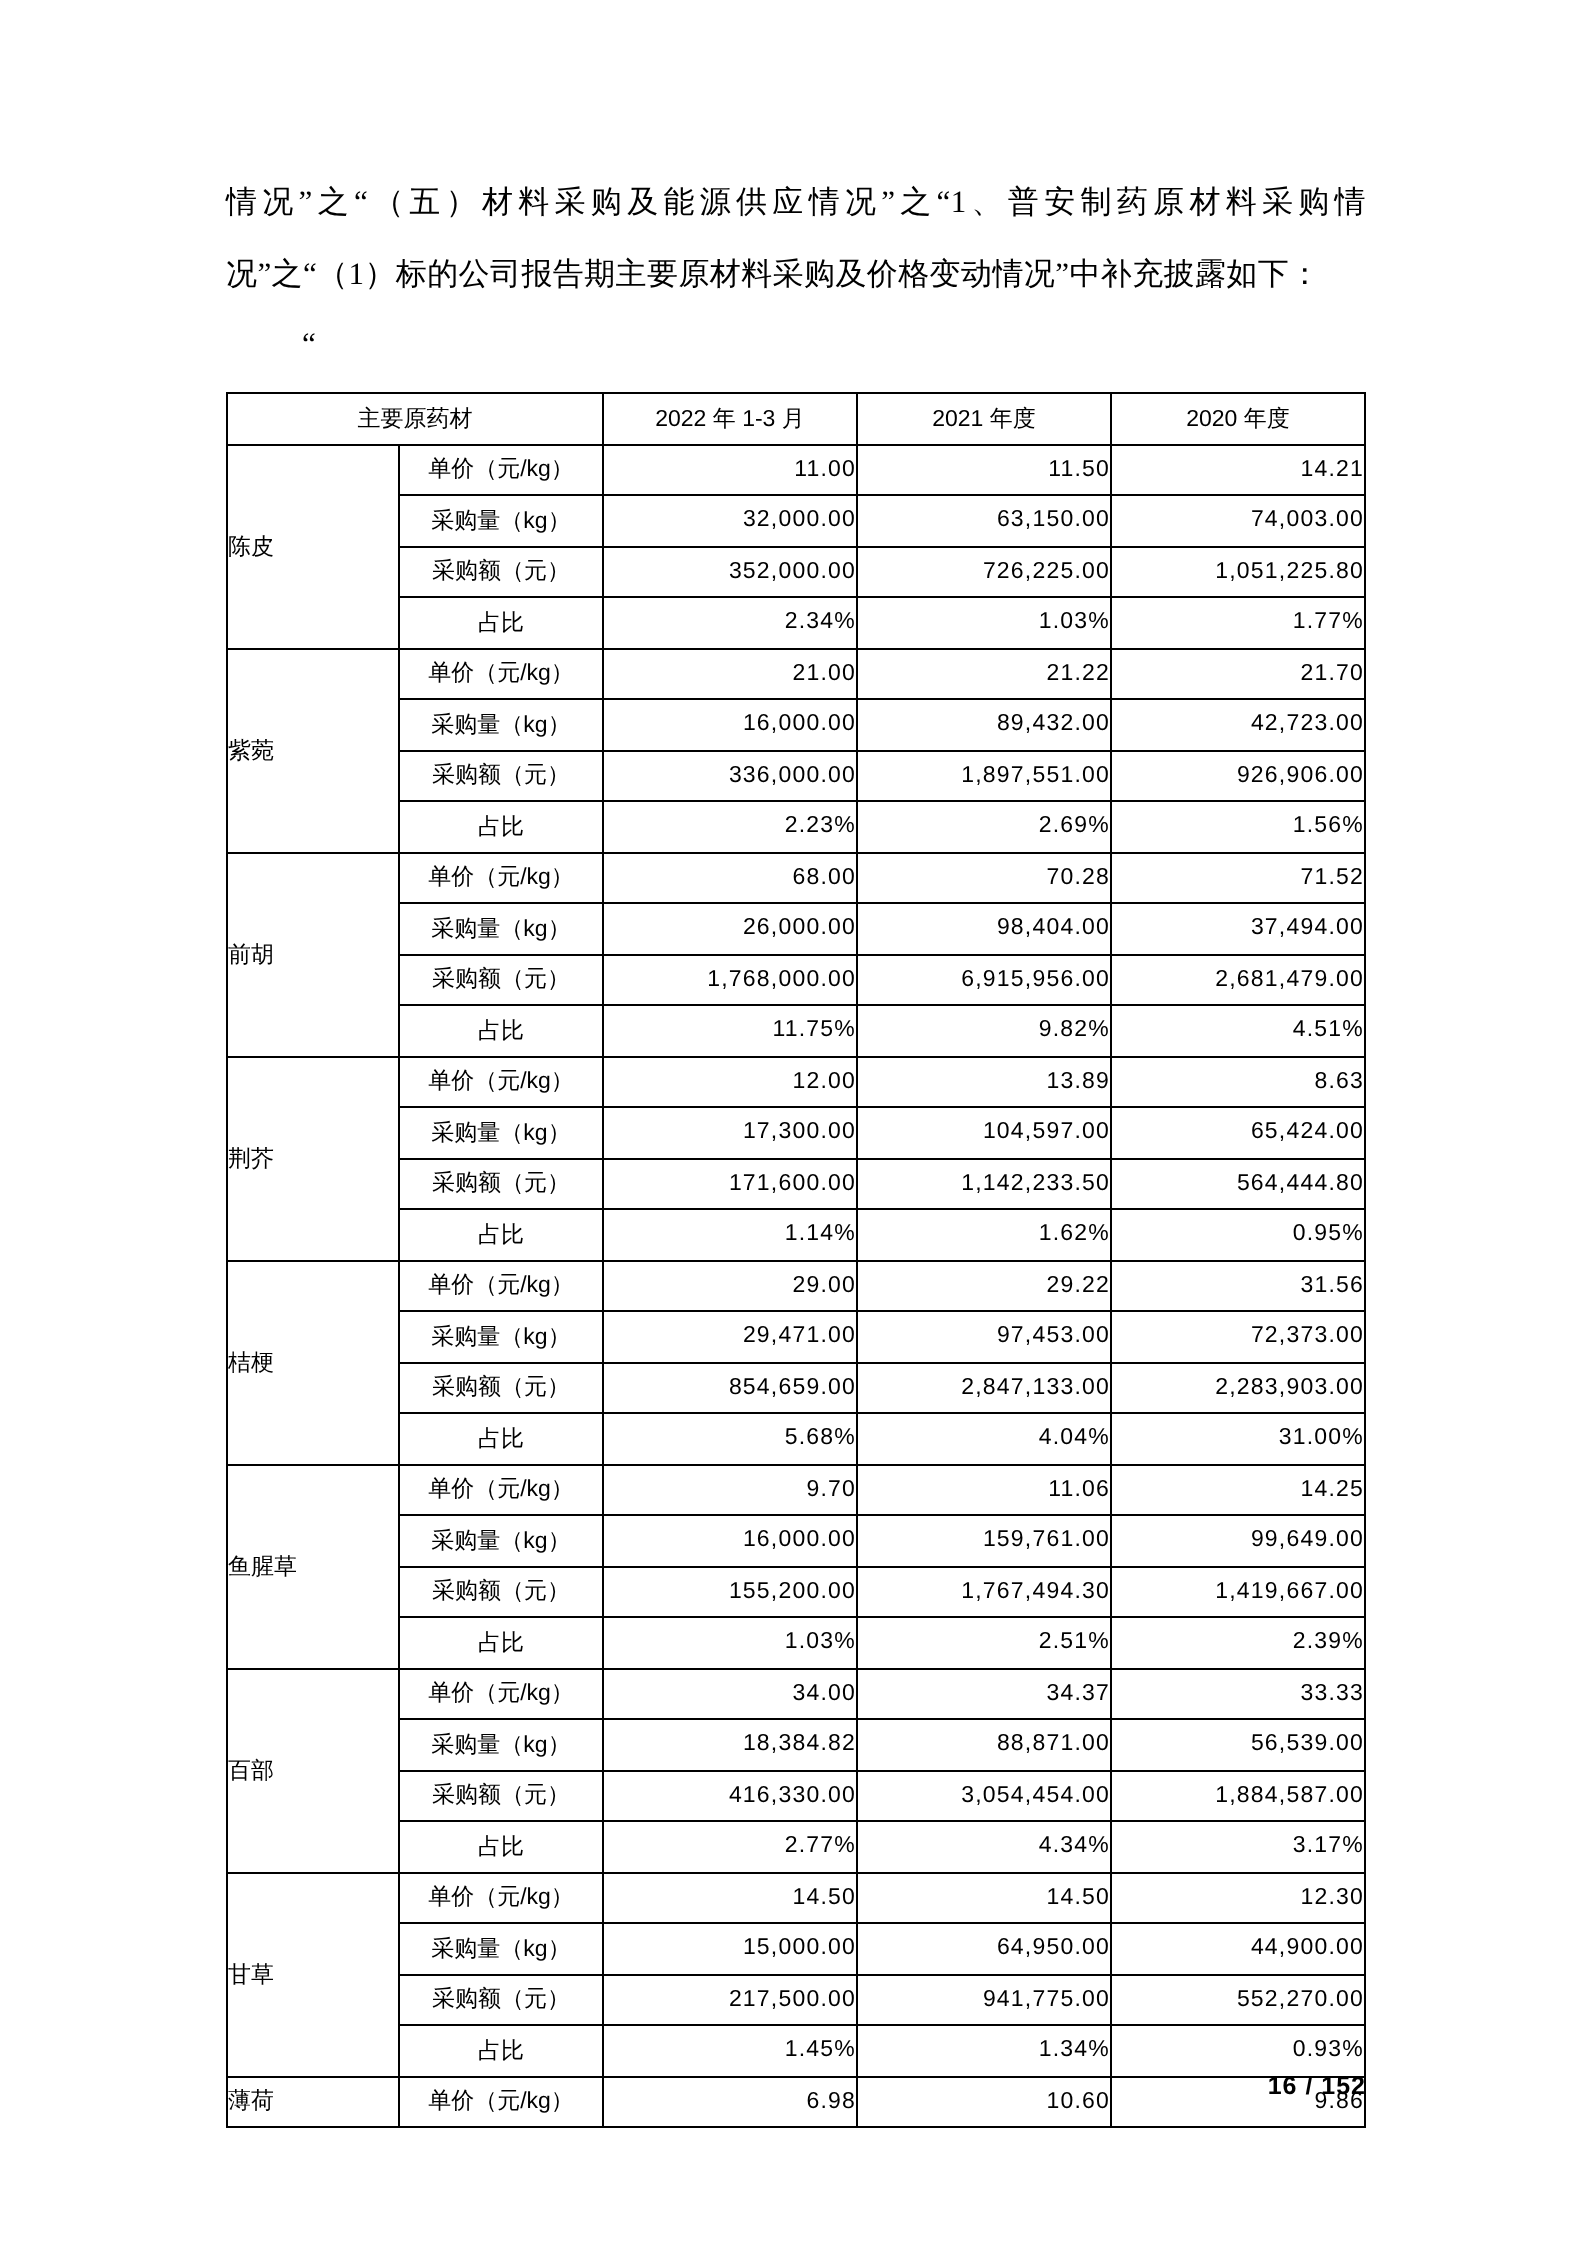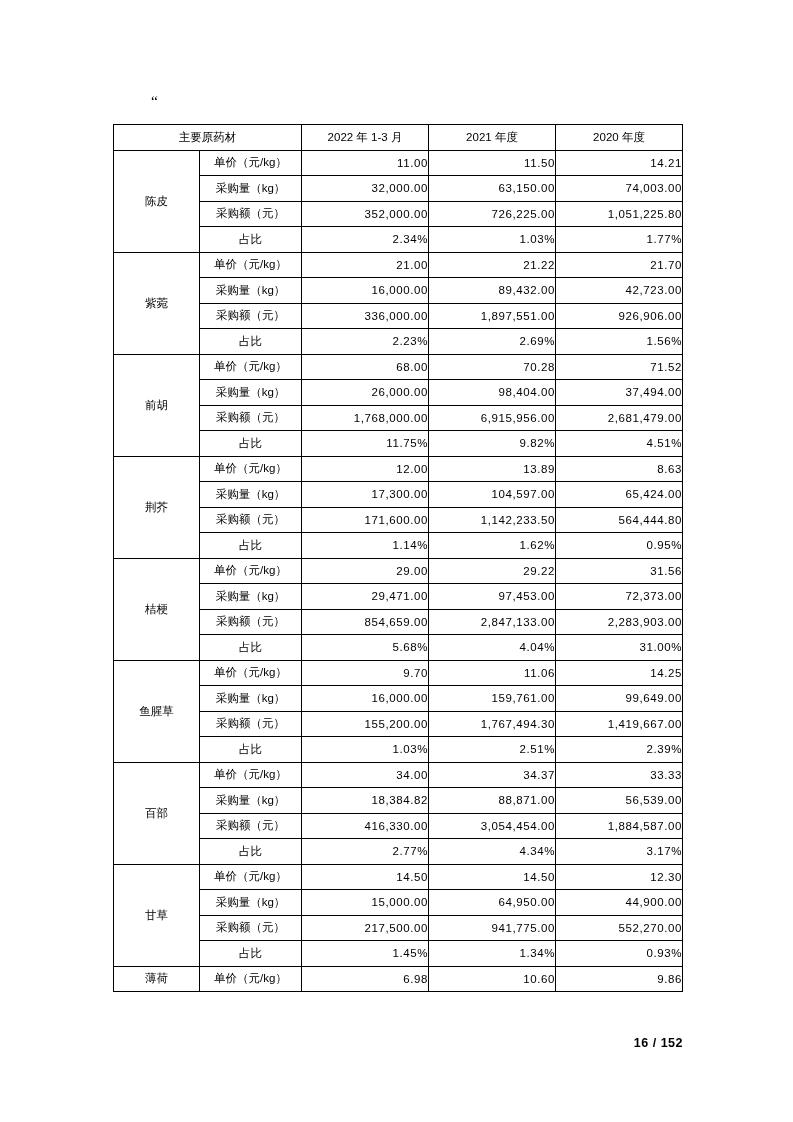--- a/index.html
+++ b/index.html
@@ -59,21 +59,21 @@
     font-weight: normal;
   }
   .hdr td {
     text-align: center;
     font-weight: bold;
     font-size: 12px;
     height: 27px;
     font-family: "Liberation Sans", sans-serif;
   }
   .mat-cell {
-    text-align: center;
+    text-align: left;
     font-size: 12px;
     font-family: Liberation Sans, sans-serif;
   }
   .label-cell {
     text-align: center;
     font-size: 11.5px;
     padding-left: 2px;
     font-family: "Liberation Sans", sans-serif;
   }
   .num-cell {
@@ -101,20 +101,21 @@
     letter-spacing: 0.5px;
     text-align: center;
   }
 </style>
 </head>
 <body>
 
 <div class="page">
   <div class="content">
 
+    <p class="para">情况”之“（五）材料采购及能源供应情况”之“1、普安制药原材料采购情况”之“（1）标的公司报告期主要原材料采购及价格变动情况”中补充披露如下：</p>
 
     <p class="quote-line">“</p>
 
     <table class="main">
       <colgroup>
         <col class="col-mat">
         <col class="col-item">
         <col class="col-v">
         <col class="col-v">
         <col class="col-v">

